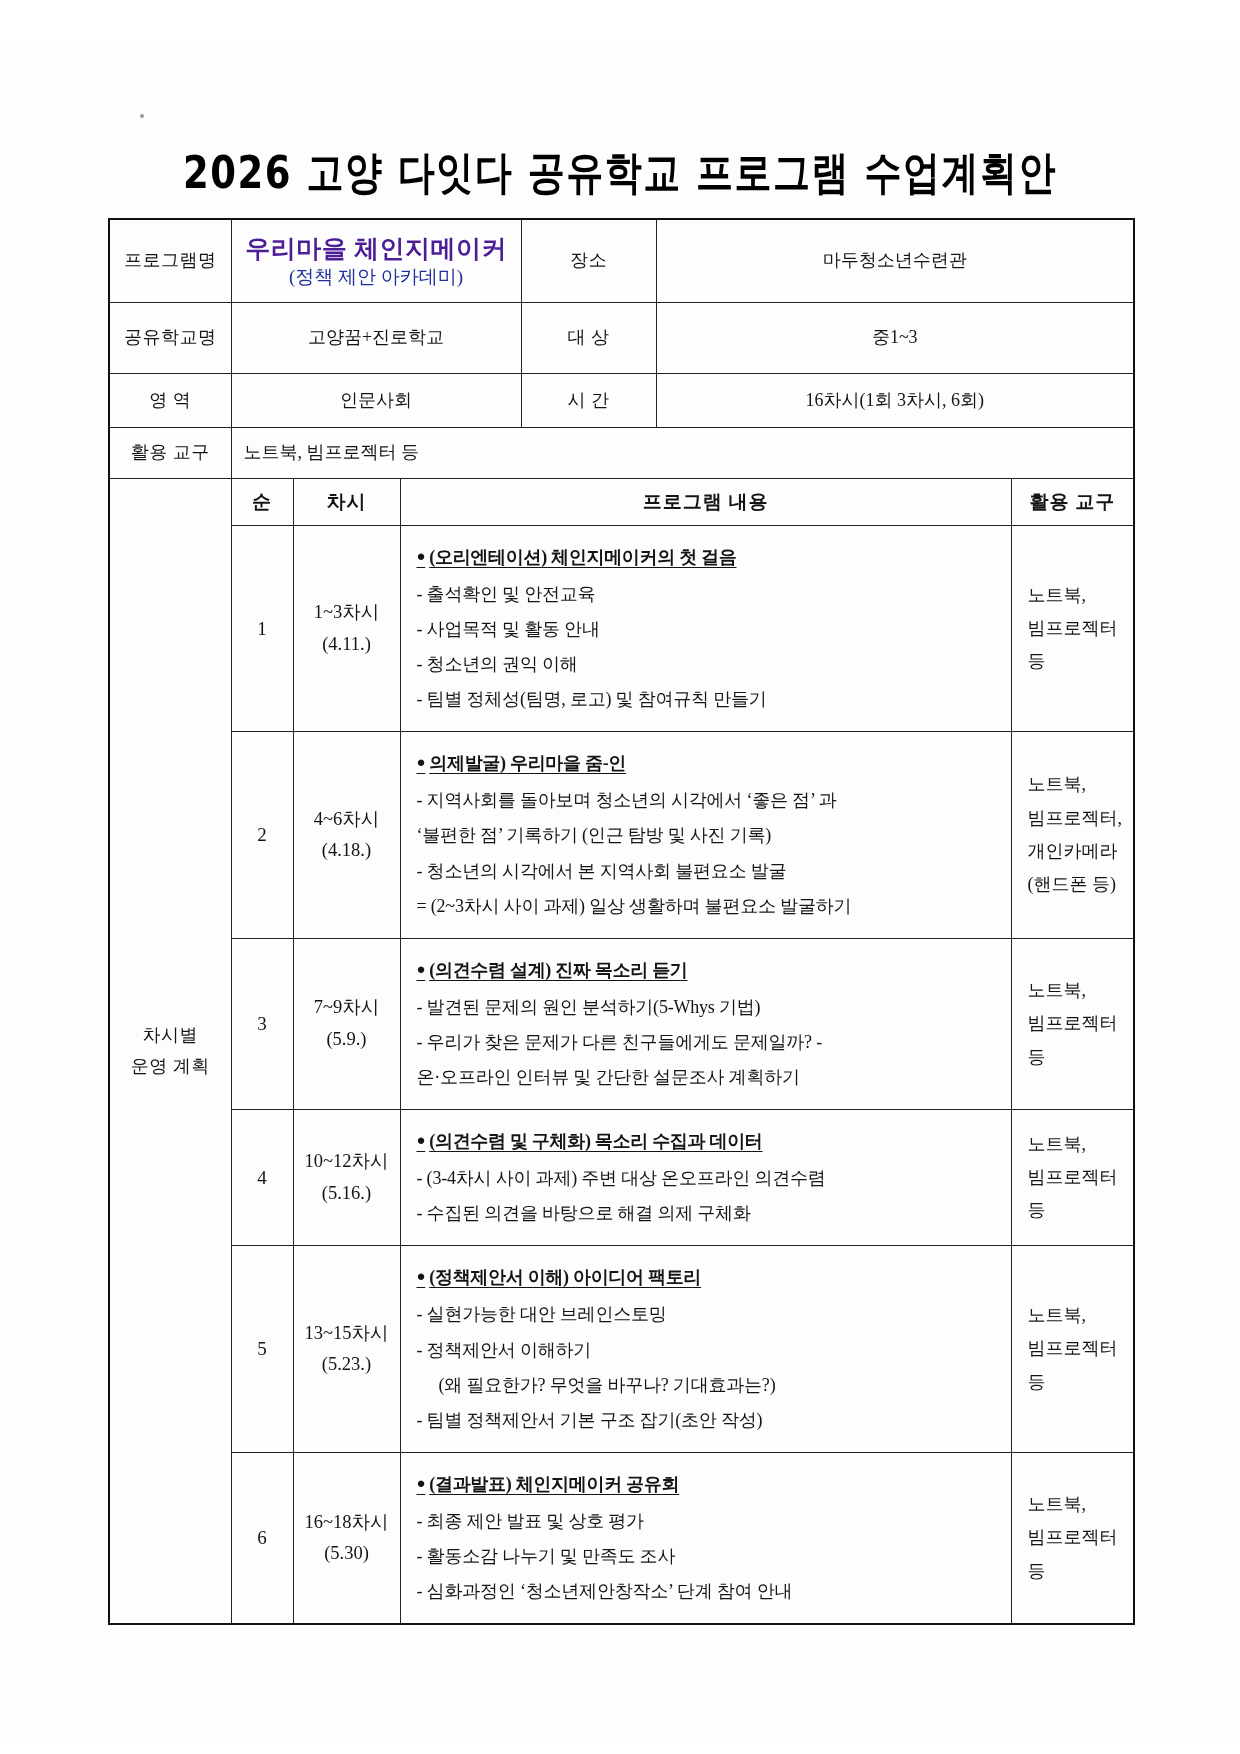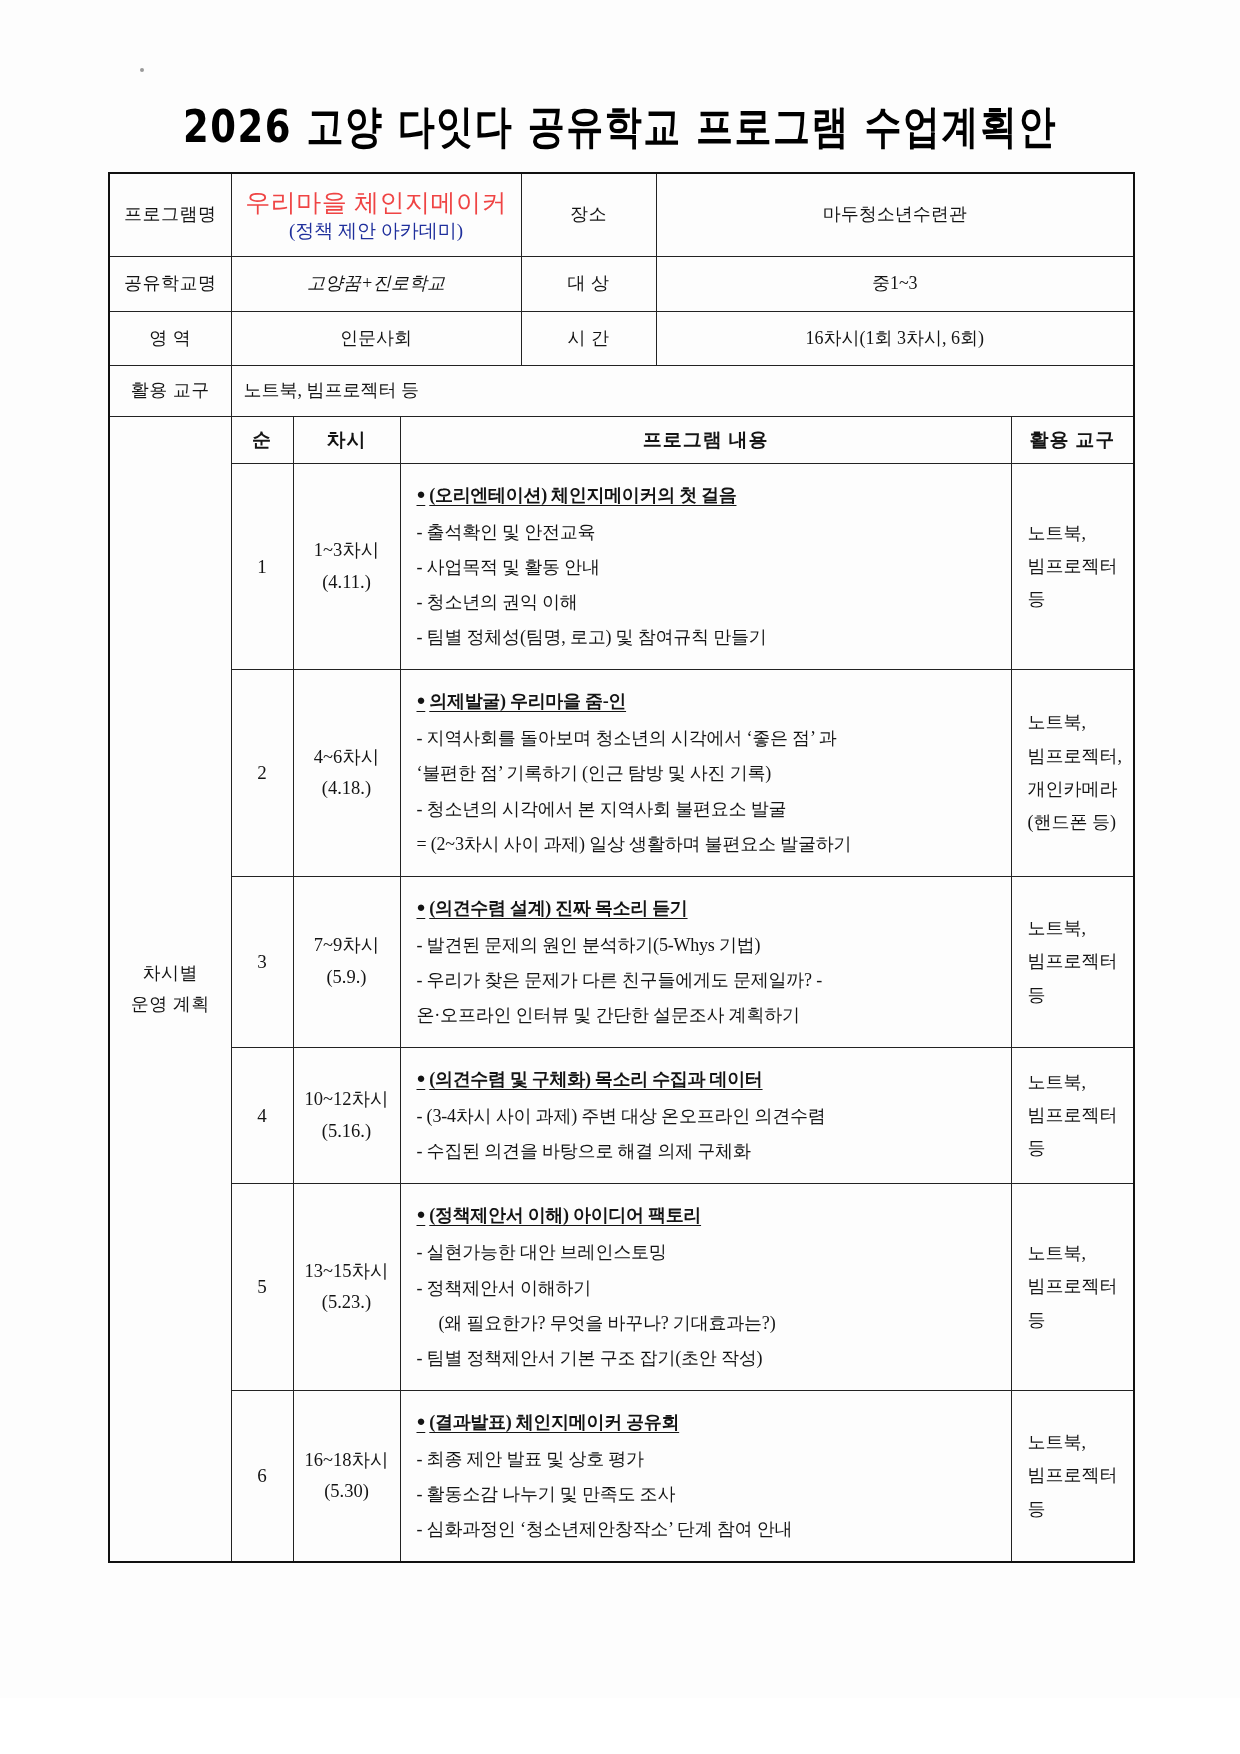--- a/index.html
+++ b/index.html
@@ -15,20 +15,21 @@
     position: relative;
     overflow: hidden;
   }
   .page {
     width: 1240px;
     height: 1698px;
     position: relative;
     box-sizing: border-box;
     padding: 0;
     background: #fdfdfd;
+    margin-top: 46px;
   }
   .speck {
     position: absolute;
     left: 140px;
     top: 68px;
     width: 4px;
     height: 4px;
     background: #9a9a9a;
     border-radius: 50%;
   }
@@ -81,22 +82,22 @@
     text-align: center;
     padding: 7px 8px;
     font-size: 18px;
   }
   .val-l {
     text-align: left;
     padding: 9px 12px;
     font-size: 18px;
   }
   .prog-name {
-    color: #ef4444;
-    font-weight: normal;
+    color: #4c1d95;
+    font-weight: bold;
     font-size: 25px;
     letter-spacing: 0.5px;
     line-height: 1.28;
     padding-top: 6px;
   }
   .prog-sub {
     color: #1f2f9c;
     font-size: 19px;
     line-height: 1.3;
     padding-bottom: 5px;
@@ -181,21 +182,21 @@
         <td class="val-c thick-top">
           <div class="prog-name">우리마을 체인지메이커</div>
           <div class="prog-sub">(정책 제안 아카데미)</div>
         </td>
         <td class="lbl thick-top">장소</td>
         <td class="val-c thick-top thick-right">마두청소년수련관</td>
       </tr>
 
       <tr>
         <td class="lbl thick-left">공유학교명</td>
-        <td class="val-c" style="padding:13px 8px;font-style:italic;">고양꿈+진로학교</td>
+        <td class="val-c" style="padding:21px 8px;">고양꿈+진로학교</td>
         <td class="lbl">대 상</td>
         <td class="val-c thick-right">중1~3</td>
       </tr>
 
       <tr>
         <td class="lbl thick-left">영 역</td>
         <td class="val-c" style="padding:13px 8px;">인문사회</td>
         <td class="lbl">시 간</td>
         <td class="val-c thick-right">16차시(1회 3차시, 6회)</td>
       </tr>

